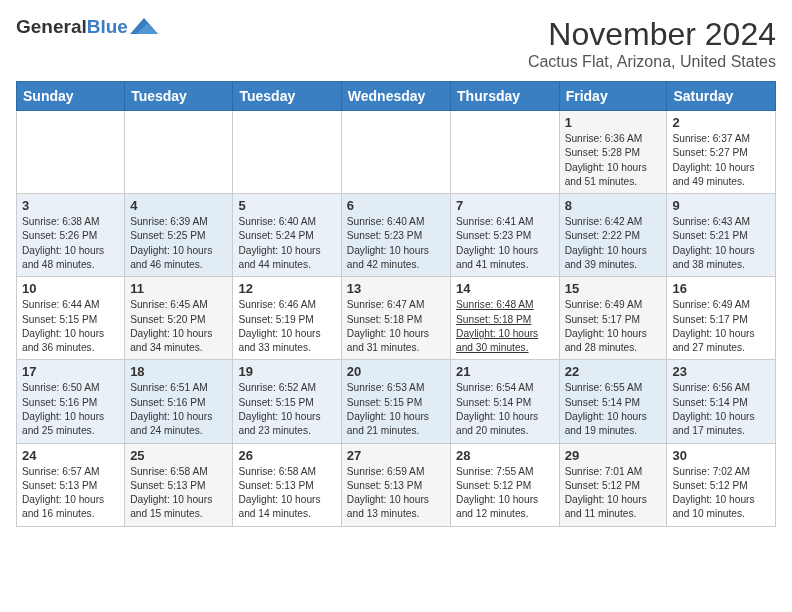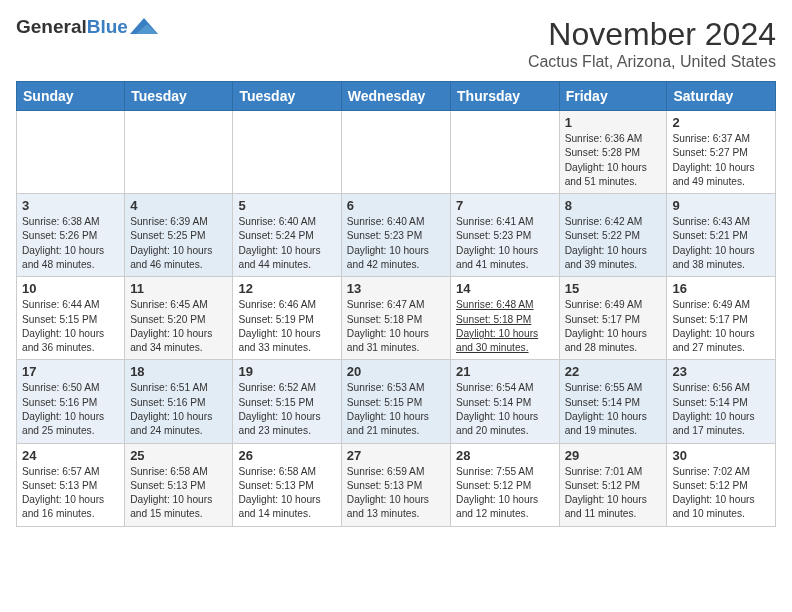--- a/index.html
+++ b/index.html
@@ -165,21 +165,21 @@
         </td>
         <td style="background: rgb(234, 240, 247);">
           <span class="day-number">7</span>
           <div class="day-info" style="white-space: pre-line;">Sunrise: 6:41 AM
 Sunset: 5:23 PM
 Daylight: 10 hours and 41 minutes.</div>
         </td>
         <td style="background: rgb(226, 236, 245);">
           <span class="day-number">8</span>
           <div class="day-info" style="white-space: pre-line;">Sunrise: 6:42 AM
-Sunset: 5:22 PM
+Sunset: 2:22 PM
 Daylight: 10 hours and 39 minutes.</div>
         </td>
         <td style="background: rgb(234, 240, 247);">
           <span class="day-number">9</span>
           <div class="day-info" style="white-space: pre-line;">Sunrise: 6:43 AM
 Sunset: 5:21 PM
 Daylight: 10 hours and 38 minutes.</div>
         </td>
       </tr>
       <tr>

